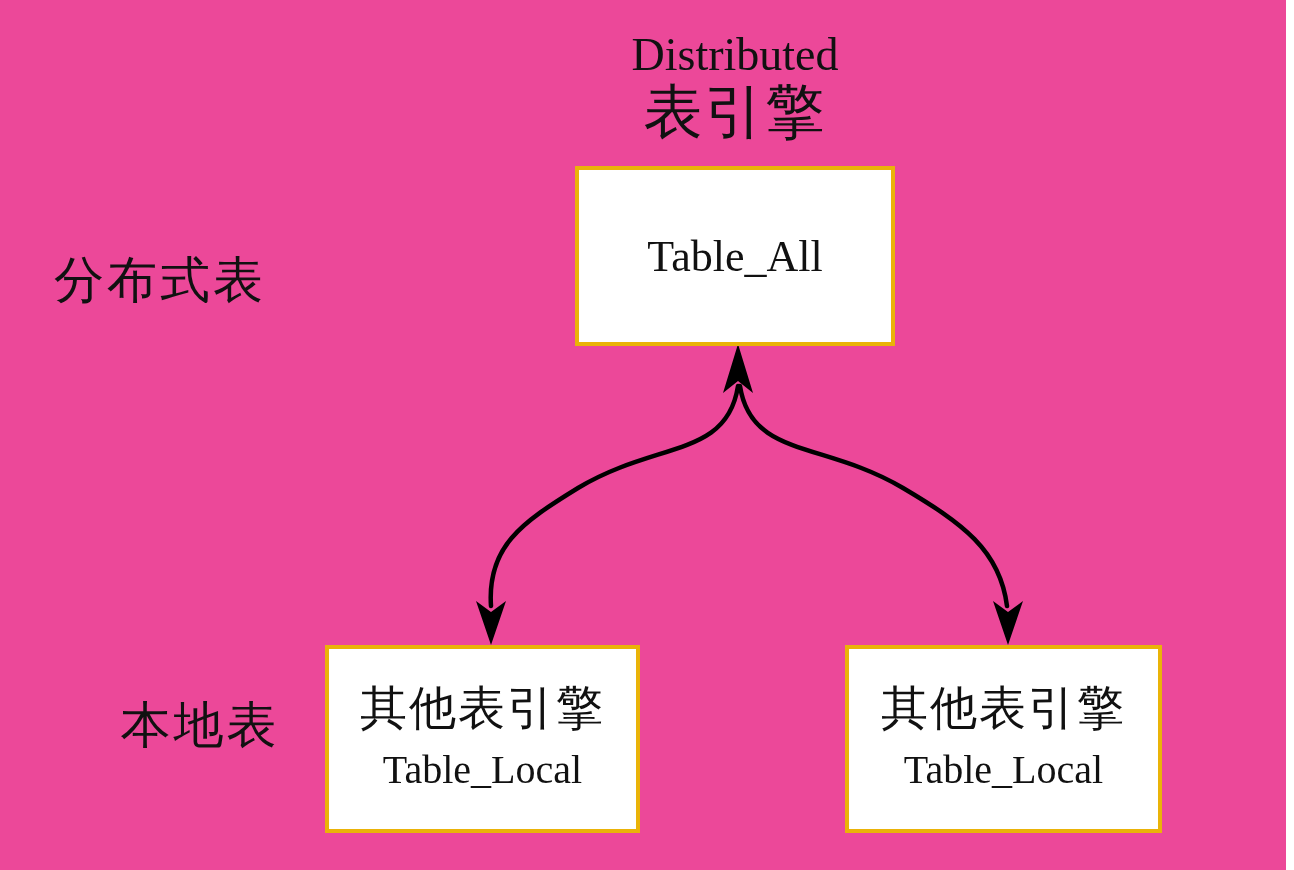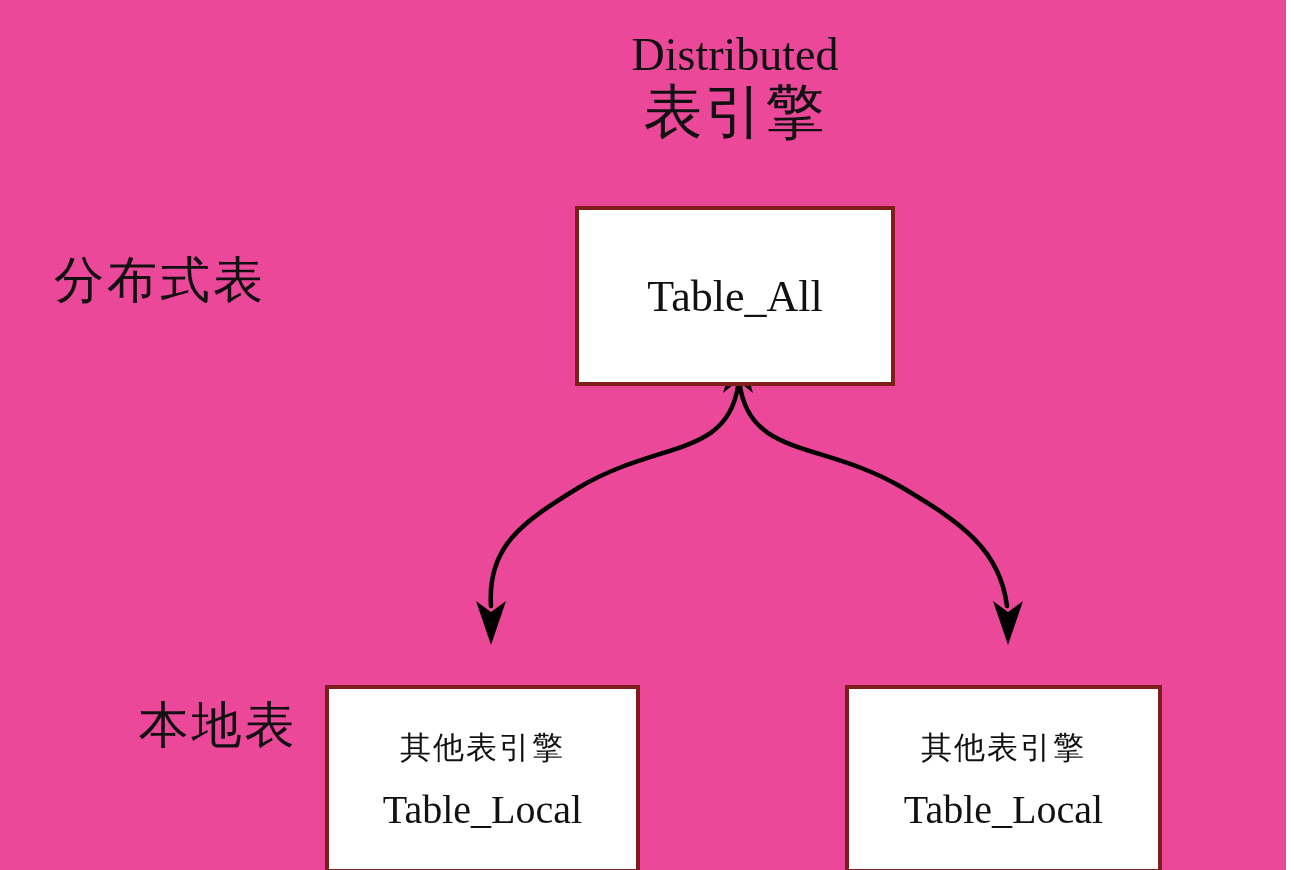--- a/index.html
+++ b/index.html
@@ -15,37 +15,36 @@
   .abs { position: absolute; }
   .arrow-layer { position: absolute; left: 0; top: 0; width: 1294px; height: 870px; }
   .title-block {
     left: 535px; top: 26px; width: 400px;
     text-align: center; line-height: 1.0;
   }
   .title-line1 { font-size: 46px; line-height: 58px; }
   .title-line2 { font-size: 59px; line-height: 56px; letter-spacing: 2px; }
   .node {
     box-sizing: border-box;
-    border: 4px solid #7f1d1d;
+    border: 4px solid #eab308;
     background: #ffffff;
     display: flex;
     flex-direction: column;
     align-items: center;
     justify-content: center;
     text-align: center;
-    margin-top: 40px;
   }
   .node-table-all { left: 575px; top: 166px; width: 320px; height: 180px; font-size: 44px; }
   .node-local-left { left: 325px; top: 645px; width: 315px; height: 188px; }
   .node-local-right { left: 845px; top: 645px; width: 317px; height: 188px; }
-  .node-line-cn { font-size: 31px; line-height: 62px; letter-spacing: 2px; text-align: right; }
+  .node-line-cn { font-size: 47px; line-height: 62px; letter-spacing: 2px; text-align: right; }
   .node-line-en { font-size: 40px; line-height: 62px; }
   .row-label { font-size: 50px; line-height: 56px; text-align: center; letter-spacing: 3px; white-space: nowrap; }
   .row-label-top { left: 50px; top: 228px; width: 220px; margin-top: 24px; }
-  .row-label-bottom { left: 108px; top: 697px; width: 220px; }
+  .row-label-bottom { left: 90px; top: 697px; width: 220px; }
 </style>
 </head>
 <body>
 
 <div class="canvas">
 
   <svg class="arrow-layer" viewBox="0 0 1294 870">
     <path d="M 738 386 C 727 458, 656 441, 578 488 C 521 523, 487 547, 491 606" fill="none" stroke="#000000" stroke-width="4.5" stroke-linecap="round"></path>
     <path d="M 740 386 C 751 458, 824 441, 903 488 C 962 523, 1000 550, 1007 606" fill="none" stroke="#000000" stroke-width="4.5" stroke-linecap="round"></path>
     <polygon points="738,344 753,393 738,381 723,393" fill="#000000"></polygon>

